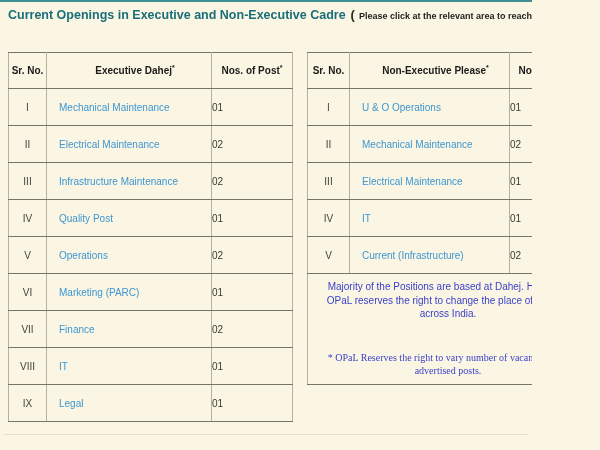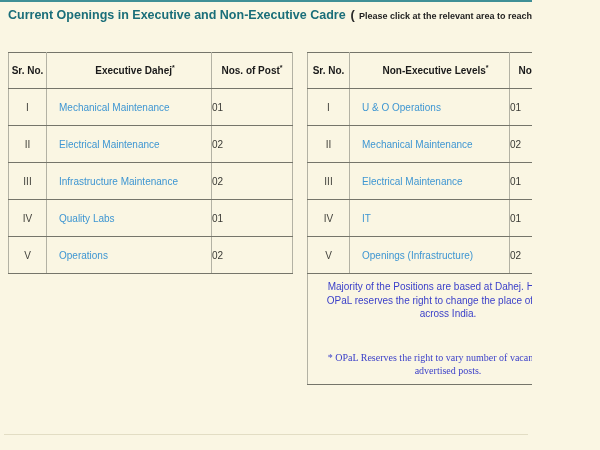--- a/index.html
+++ b/index.html
@@ -128,41 +128,61 @@
         <td class="cell-level"><a class="level-link">Electrical Maintenance</a></td>
         <td class="cell-posts">02</td>
       </tr>
       <tr>
         <td class="cell-sr">III</td>
         <td class="cell-level"><a class="level-link">Infrastructure Maintenance</a></td>
         <td class="cell-posts">02</td>
       </tr>
       <tr>
         <td class="cell-sr">IV</td>
-        <td class="cell-level"><a class="level-link">Quality Labs</a></td>
+        <td class="cell-level"><a class="level-link">Quality Post</a></td>
         <td class="cell-posts">01</td>
       </tr>
       <tr>
         <td class="cell-sr">V</td>
         <td class="cell-level"><a class="level-link">Operations</a></td>
         <td class="cell-posts">02</td>
+      </tr>
+      <tr>
+        <td class="cell-sr">VI</td>
+        <td class="cell-level"><a class="level-link">Marketing (PARC)</a></td>
+        <td class="cell-posts">01</td>
+      </tr>
+      <tr>
+        <td class="cell-sr">VII</td>
+        <td class="cell-level"><a class="level-link">Finance</a></td>
+        <td class="cell-posts">02</td>
+      </tr>
+      <tr>
+        <td class="cell-sr">VIII</td>
+        <td class="cell-level"><a class="level-link">IT</a></td>
+        <td class="cell-posts">01</td>
+      </tr>
+      <tr>
+        <td class="cell-sr">IX</td>
+        <td class="cell-level"><a class="level-link">Legal</a></td>
+        <td class="cell-posts">01</td>
       </tr>
     </tbody>
   </table>
 
   <table class="vacancy" id="nonexec-table">
     <colgroup>
         <col style="width:42px">
         <col style="width:160px">
         <col style="width:79px">
       </colgroup>
     <thead>
       <tr>
         <th>Sr. No.</th>
-        <th class="col-level"><span>Non-Executive Levels</span><sup class="hdr-sup">*</sup></th>
+        <th class="col-level"><span>Non-Executive Please</span><sup class="hdr-sup">*</sup></th>
         <th><span>Nos. of Post</span><sup class="hdr-sup">*</sup></th>
       </tr>
     </thead>
     <tbody>
       <tr>
         <td class="cell-sr">I</td>
         <td class="cell-level"><a class="level-link">U &amp; O Operations</a></td>
         <td class="cell-posts">01</td>
       </tr>
       <tr>
@@ -175,21 +195,21 @@
         <td class="cell-level"><a class="level-link">Electrical Maintenance</a></td>
         <td class="cell-posts">01</td>
       </tr>
       <tr>
         <td class="cell-sr">IV</td>
         <td class="cell-level"><a class="level-link">IT</a></td>
         <td class="cell-posts">01</td>
       </tr>
       <tr>
         <td class="cell-sr">V</td>
-        <td class="cell-level"><a class="level-link">Openings (Infrastructure)</a></td>
+        <td class="cell-level"><a class="level-link">Current (Infrastructure)</a></td>
         <td class="cell-posts">02</td>
       </tr>
       <tr>
         <td class="notes-cell" colspan="3">
           <p class="note-para">Majority of the Positions are based at Dahej. However, OPaL reserves the right to change the place of Posting across India.</p>
           <p class="note-para">* OPaL Reserves the right to vary number of vacancy of the advertised posts.</p>
         </td>
       </tr>
     </tbody>
   </table>

